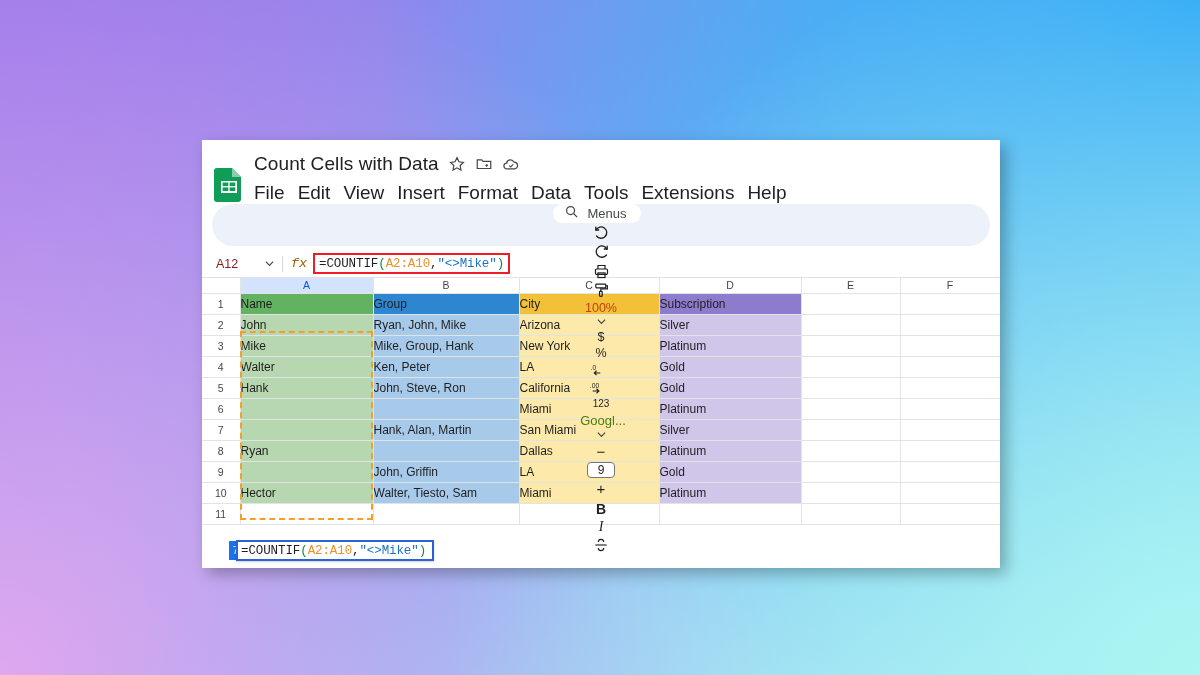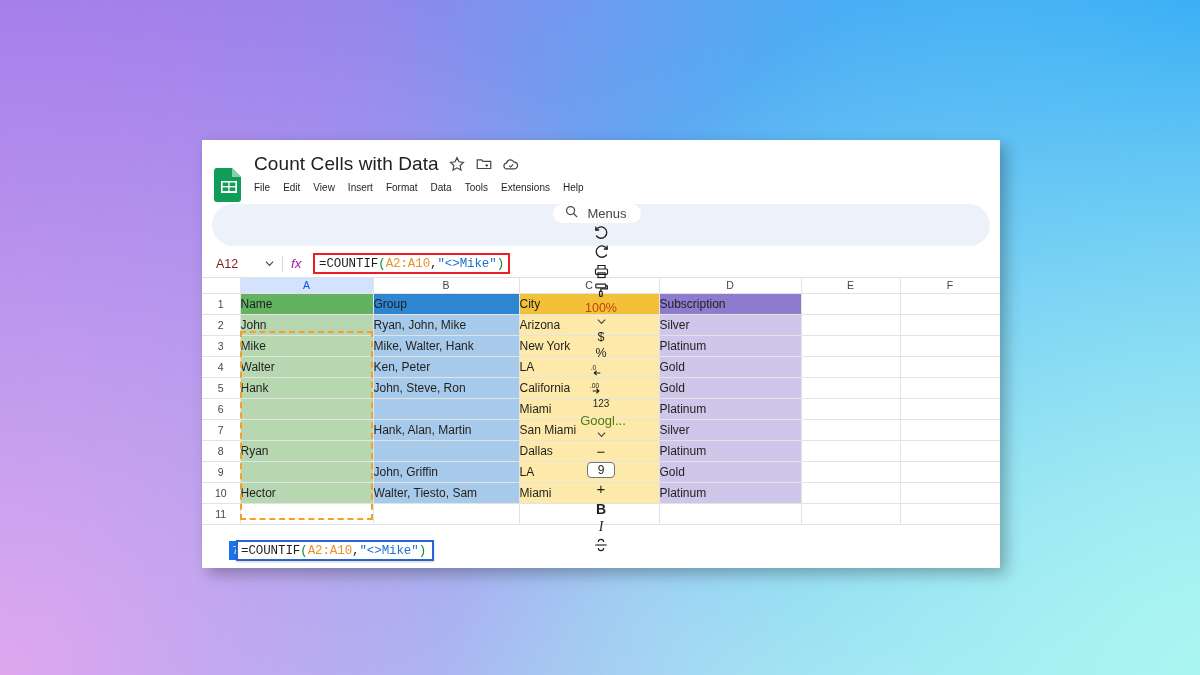--- a/index.html
+++ b/index.html
@@ -34,21 +34,21 @@
   .title-block { margin-left: 10px; flex: 1 1 auto; }
   .title-row { display: flex; align-items: center; gap: 9px; height: 26px; }
   .doc-title {
     font-size: 19px; color: #202124; letter-spacing: .1px;
     white-space: nowrap;
   }
   .title-icon { width: 18px; height: 18px; display:inline-block; color:#444746; }
   .title-icon svg { display:block; width:100%; height:100%; }
   .menubar { display: flex; gap: 13px; margin-top: 5px; height: 20px; }
   .menu-item {
-    font-size: 10px; color: #1f1f1f; white-space: nowrap; cursor: default;
+    font-size: 19px; color: #1f1f1f; white-space: nowrap; cursor: default;
   }
 
   
   .toolbar {
     height: 42px; margin: 2px 10px 0 10px;
     background: #edf2fa; border-radius: 22px;
     display: flex; align-items: center; padding: 0 8px; gap: 2px; flex-direction: column;
   }
   .tb-search {
     background: #fff; border-radius: 18px; height: 28px;
@@ -86,22 +86,22 @@
     height: 28px; display: flex; align-items: center;
     border-bottom: 1px solid #e0e0e0; padding-left: 6px; margin-top: 4px;
   }
   .namebox {
     width: 72px; height: 22px; display: flex; align-items: center;
     font-size: 12.5px; color: #7f1d1d; padding-left: 8px;
   }
   .namebox-caret { margin-left: auto; margin-right: 6px; color: #444746; display:flex; }
   .fb-sep { width: 1px; height: 16px; background: #d6d6d6; margin: 0 8px 0 2px; }
   .fx-label {
-    font-family: Liberation Sans, sans-serif; font-style: italic;
-    font-size: 13.5px; color: #a21caf; margin-right: 6px; width: 16px;
+    font-family: Liberation Mono, monospace; font-style: italic;
+    font-size: 13.5px; color: #a16207; margin-right: 6px; width: 16px;
   }
   .formula-annot {
     border: 2px solid #ee1c25; padding: 0px 4px; display: inline-flex;
     align-items: center; height: 21px;
   }
   .formula-text {
     font-family: "Liberation Mono", monospace; font-size: 12.5px;
     white-space: pre; color: #1f1f1f; letter-spacing: -0.1px;
   }
   .tok-ref   { color: #e8912d; }
@@ -372,21 +372,21 @@
         <td class="cell colB">Ryan, John, Mike</td>
         <td class="cell colC">Arizona</td>
         <td class="cell colD">Silver</td>
         <td class="cell"></td>
         <td class="cell"></td>
       </tr>
 
       <tr>
         <td class="rowhead">3</td>
         <td class="cell colA">Mike</td>
-        <td class="cell colB">Mike, Walter, Hank</td>
+        <td class="cell colB">Mike, Group, Hank</td>
         <td class="cell colC">New York</td>
         <td class="cell colD">Platinum</td>
         <td class="cell"></td>
         <td class="cell"></td>
       </tr>
 
       <tr>
         <td class="rowhead">4</td>
         <td class="cell colA">Walter</td>
         <td class="cell colB">Ken, Peter</td>

